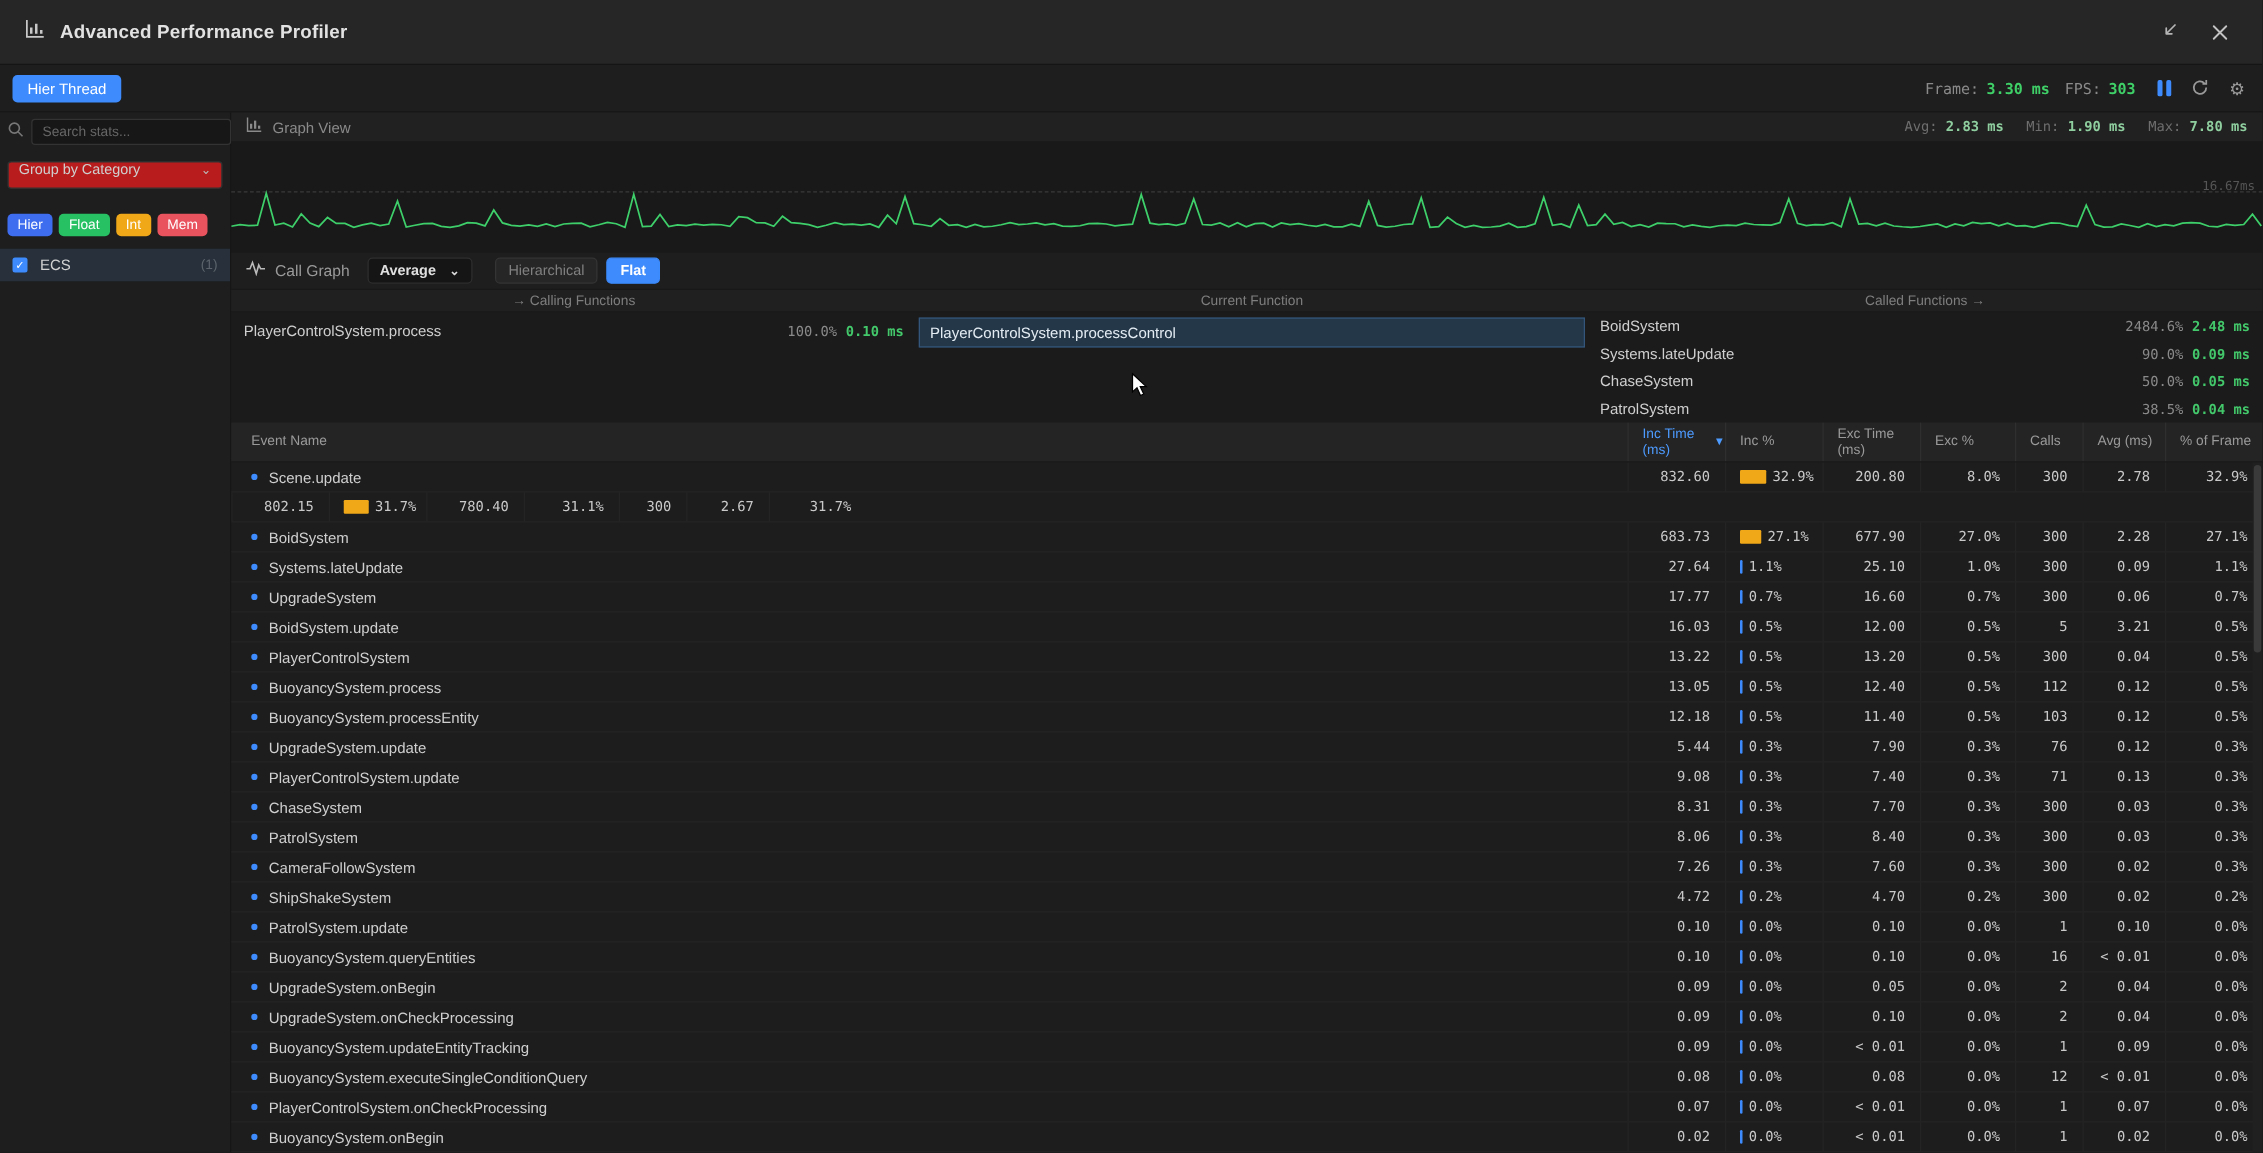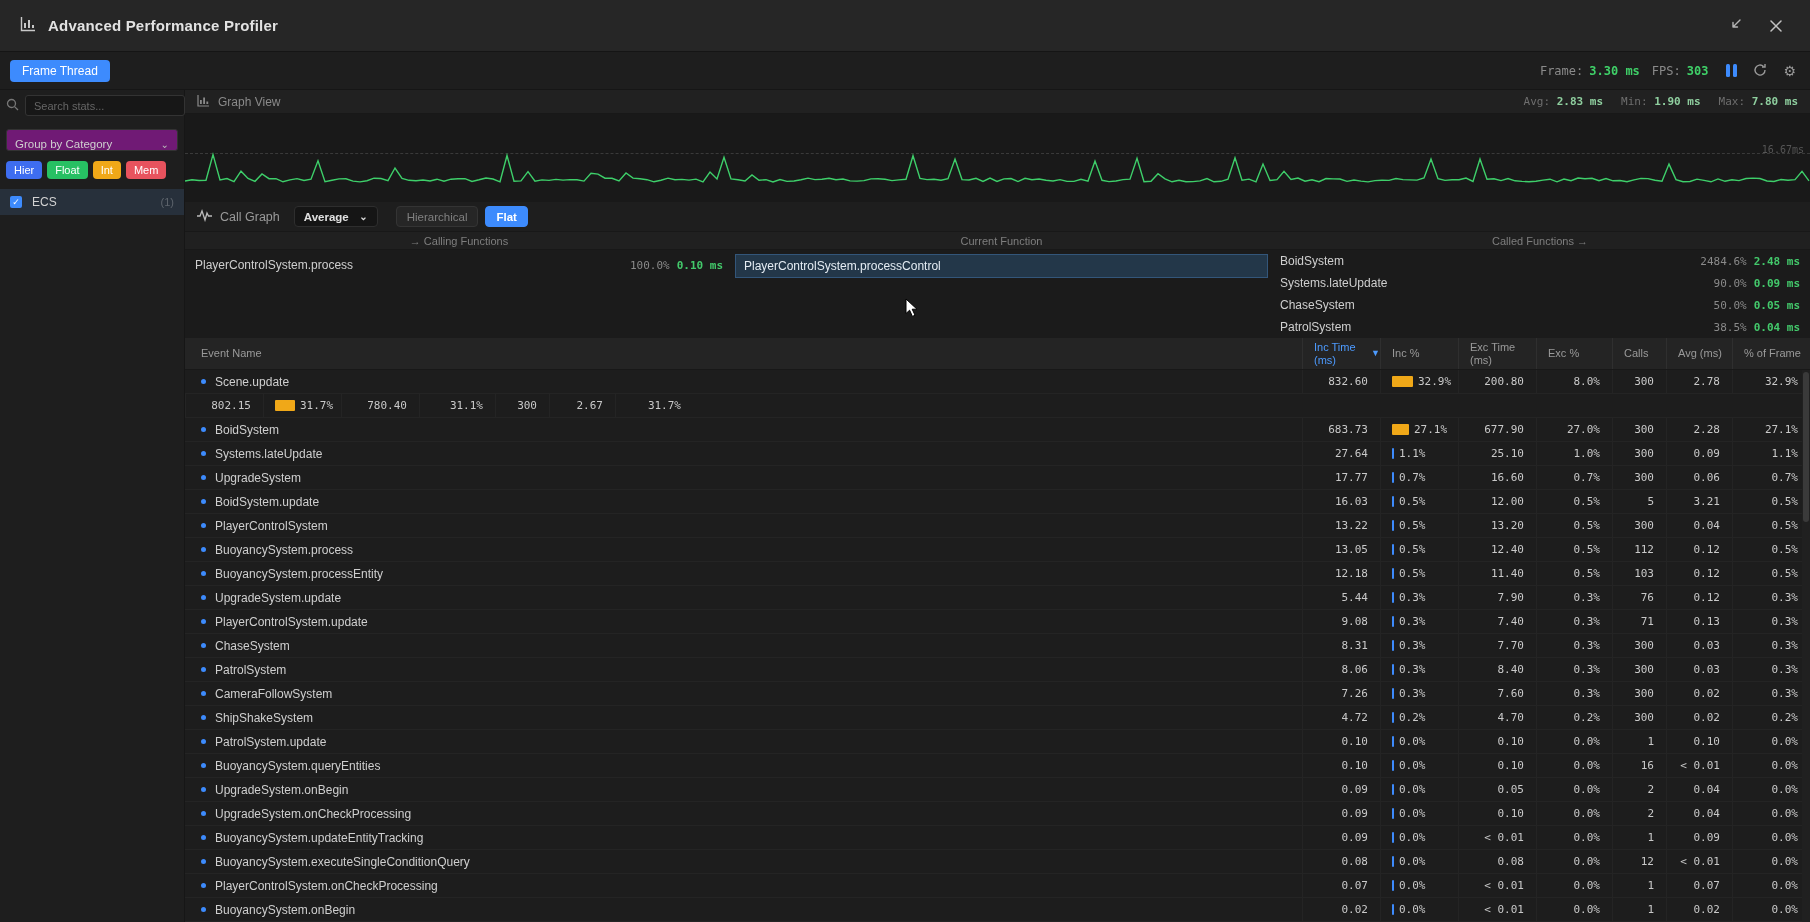--- a/index.html
+++ b/index.html
@@ -24,23 +24,23 @@
   .pause-icon { display:flex; gap:3px; }
   .pause-icon i { display:block; width:4px; height:13px; background:#3d8bfd; border-radius:1.5px; }
   .tb-icon { color:#9a9a9a; font-size:14px; line-height:1; }
 
   
   .body-row { display:flex; height:832px; }
   .sidebar { width:185px; background:#1e1e1e; border-right:1px solid #161616; padding:5px 6px 0 6px; }
   .search-row { display:flex; align-items:center; gap:6px; }
   .search-input { flex:1; height:21px; background:#171717; border:1px solid #333; border-radius:3px; color:#bbb; font-size:11px; padding:4px 8px; font-family:inherit; }
   .search-input::placeholder { color:#666; }
-  .group-select { margin-top:13px; height:22px; background:#701a75; border:1px solid #333; border-radius:3px; display:flex; align-items:flex-end; padding:0 8px; font-size:11.5px; color:#cfcfcf; }
+  .group-select { margin-top:13px; height:22px; background:#b91c1c; border:1px solid #333; border-radius:3px; display:flex; align-items:flex-start; padding:0 8px; font-size:11.5px; color:#cfcfcf; }
   .group-select .chev { margin-left:auto; color:#bbb; font-size:10px; }
-  .chips { margin-top:10px; display:flex; gap:5px; }
+  .chips { margin-top:20px; display:flex; gap:5px; }
   .chip { border:none; color:#fff; font-size:11px; padding:3px 8px; border-radius:4px; font-family:inherit; }
   .cat-list { margin:10px -6px 0 -6px; }
   .cat-row { height:26px; background:#27303b; display:flex; align-items:center; padding:0 10px; }
   .checkbox { width:12px; height:12px; background:#3d8bfd; border-radius:2px; color:#fff; font-size:9px; line-height:12px; text-align:center; }
   .cat-label { margin-left:10px; font-size:12px; color:#d2d2d2; }
   .cat-count { margin-left:auto; font-size:11px; color:#5d646c; }
 
   .main { width:1625px; display:flex; flex-direction:column; }
 
   
@@ -122,21 +122,21 @@
       </svg>
   </span>
   <span class="win-btn">
     <svg width="14" height="14" viewBox="0 0 14 14">
         <path d="M2 2 L12 12 M12 2 L2 12" stroke="#c2c2c2" stroke-width="1.5" stroke-linecap="round"></path>
       </svg>
   </span>
 </div>
 
 <div class="toolbar">
-  <button class="thread-tab">Frame Thread</button>
+  <button class="thread-tab">Hier Thread</button>
   <span class="spacer"></span>
   <div class="framestats mono">
     <span class="lbl">Frame:</span>
     <span class="val">3.30 ms</span>
     <span class="lbl" style="margin-left:6px">FPS:</span>
     <span class="val">303</span>
   </div>
   <div class="tb-icons">
     <span class="pause-icon">
         <i></i>

